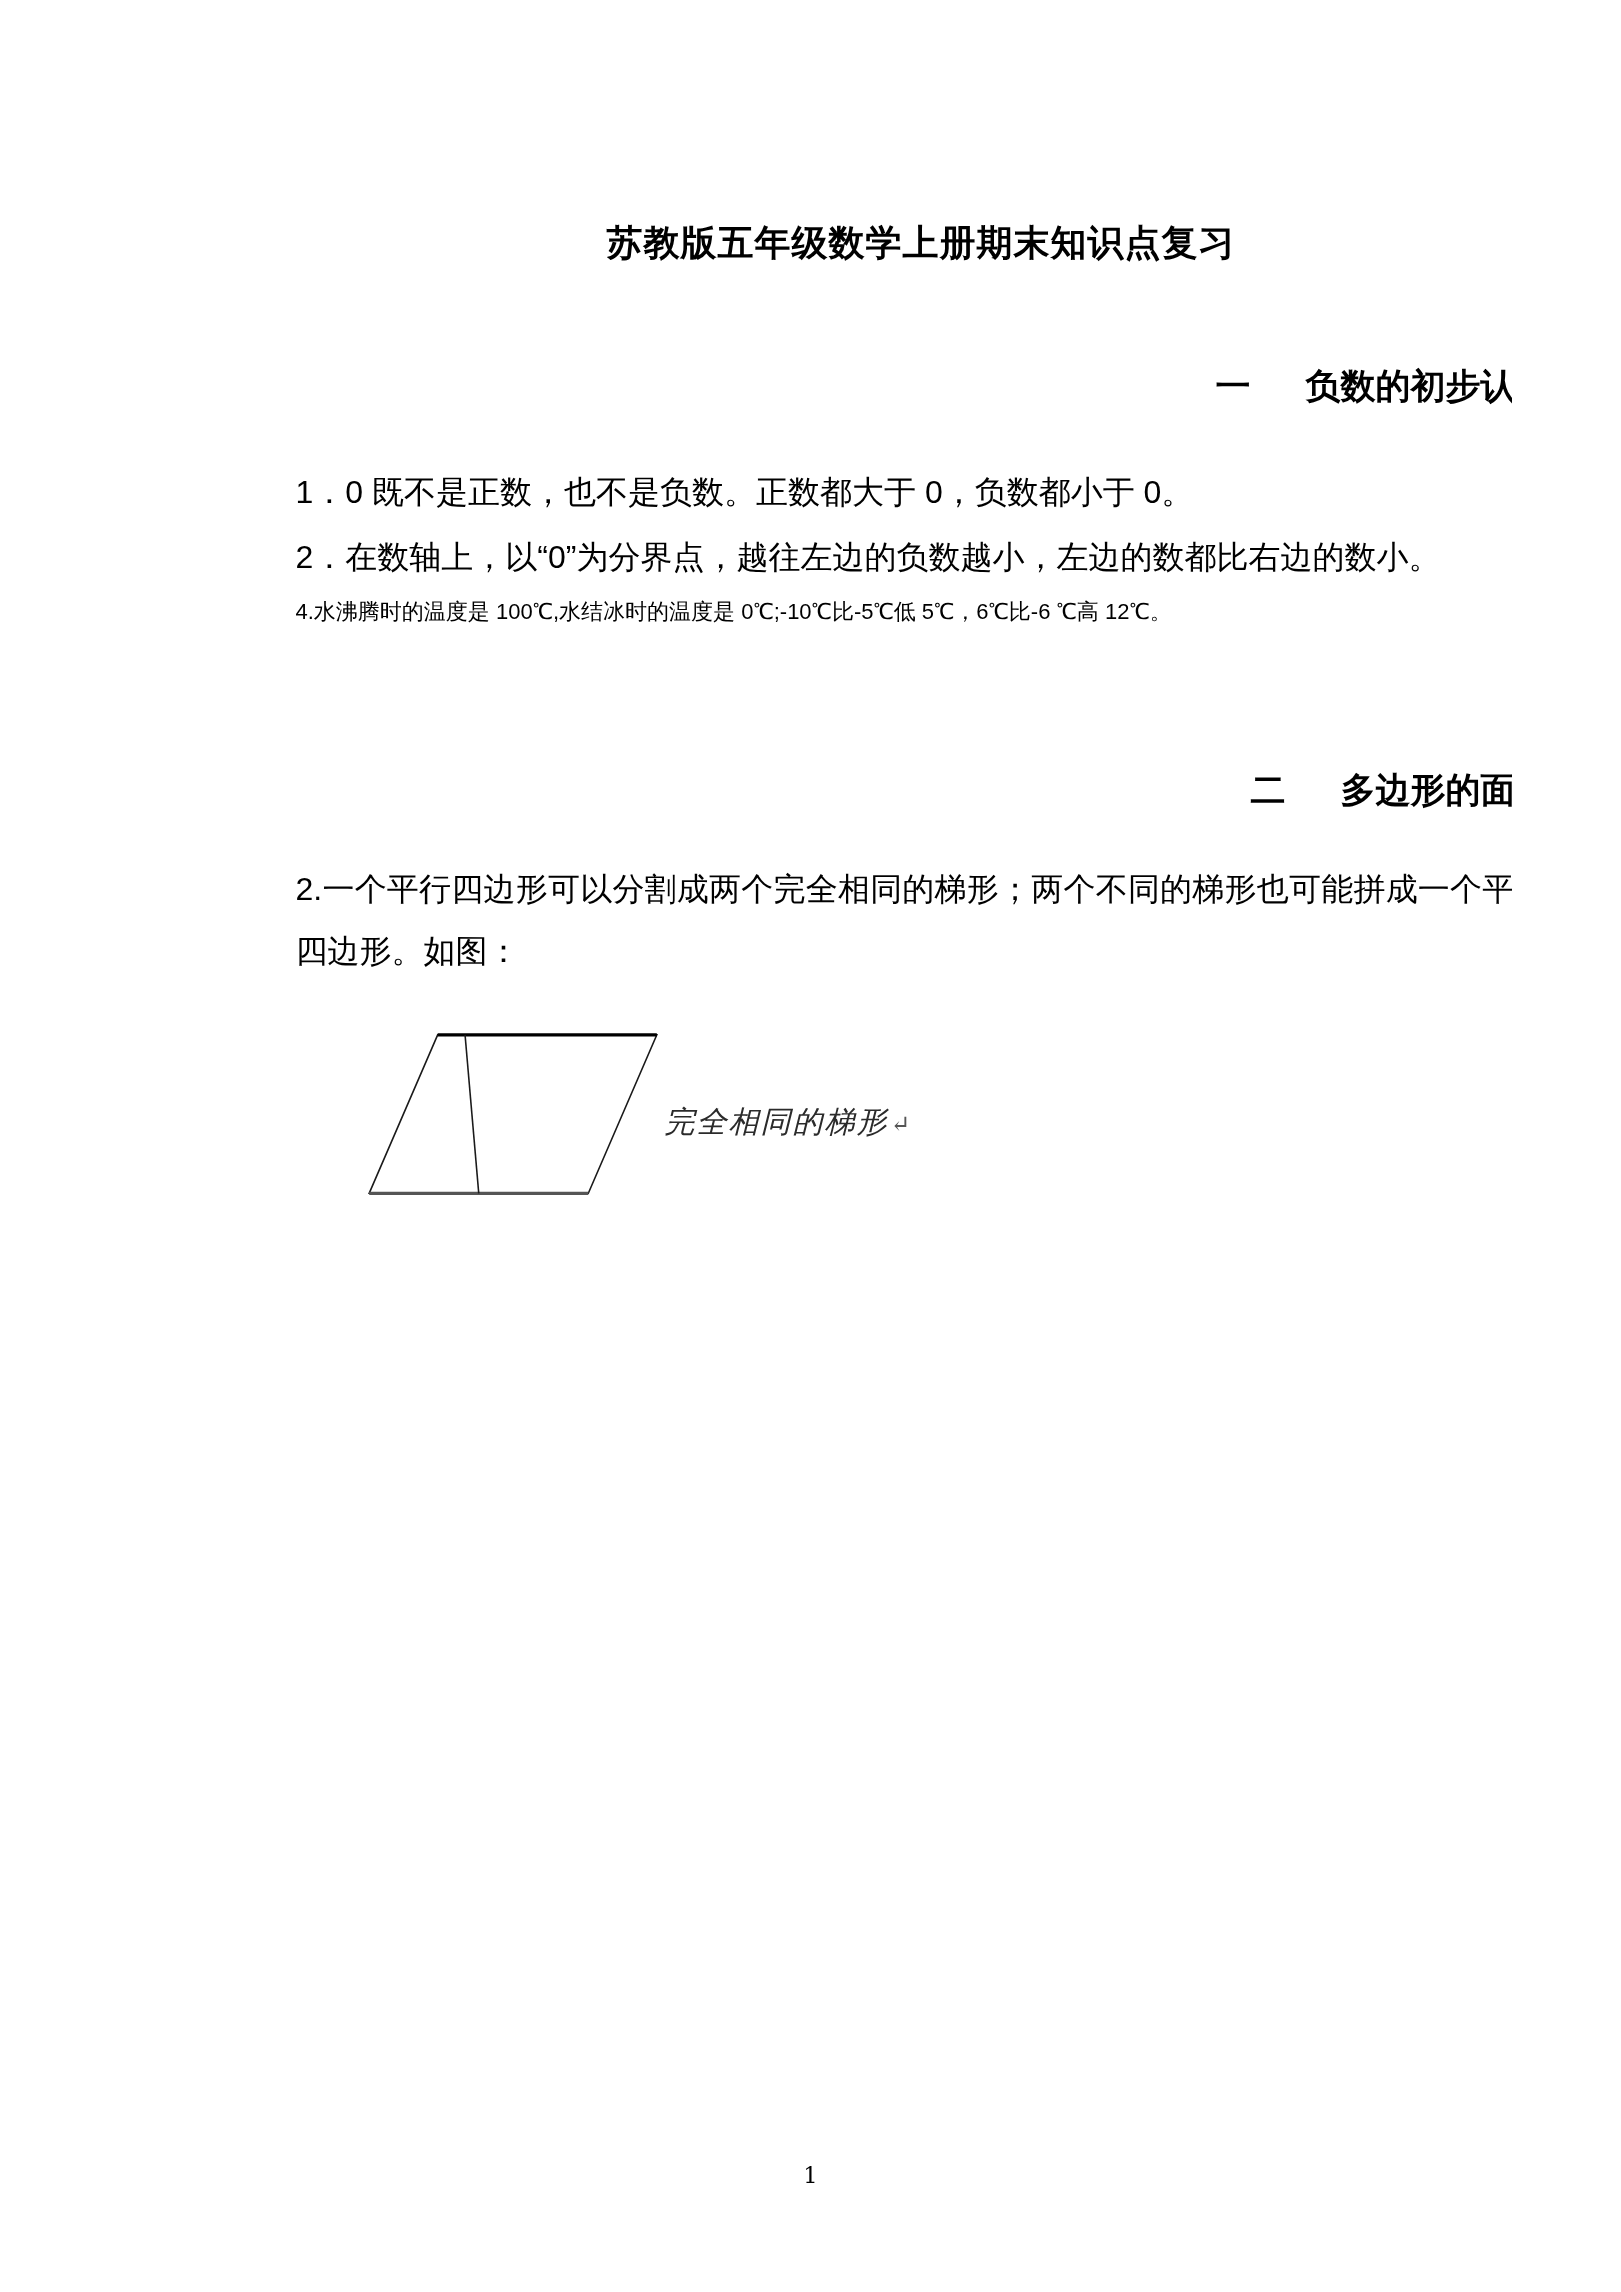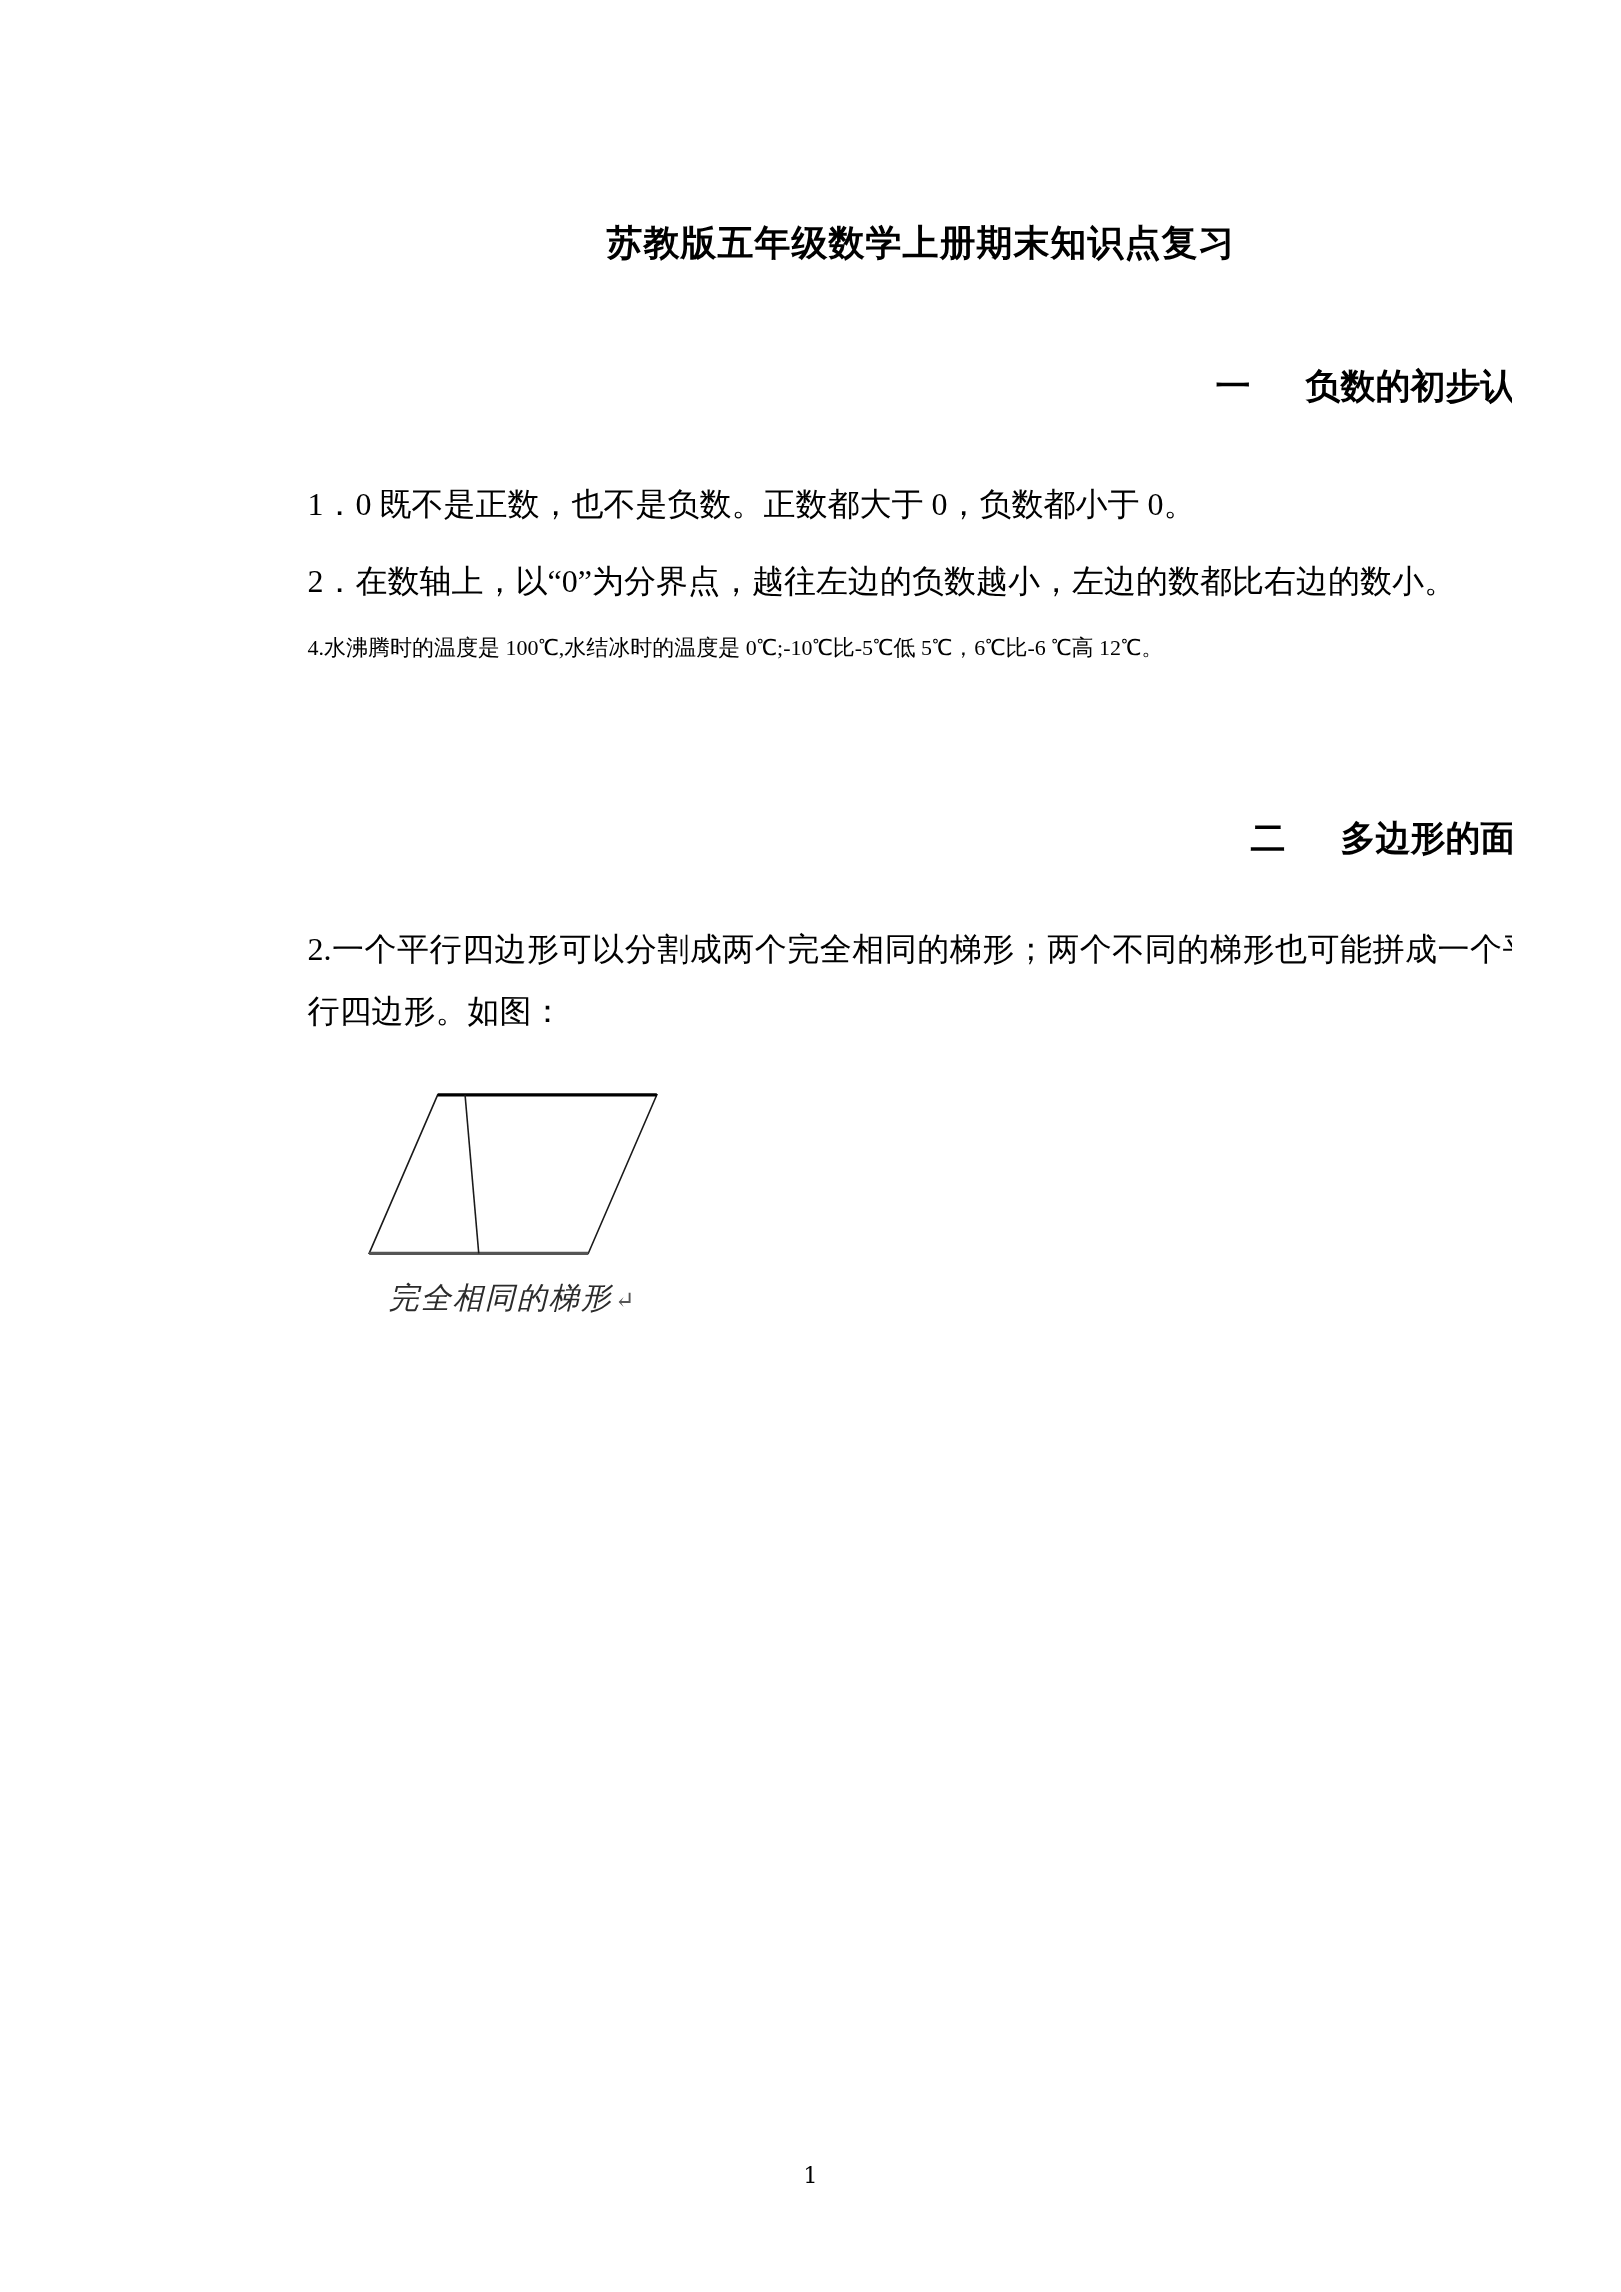--- a/index.html
+++ b/index.html
@@ -43,42 +43,42 @@
     font-family: "DejaVu Sans", "Liberation Sans", sans-serif;
   }
   .section-heading .num {
     margin-right: 55px;
   }
   .para {
     font-size: 32px;
     line-height: 1.92;
     text-align: justify;
     text-justify: inter-ideograph;
-    margin: 16px;
-    font-family: Liberation Serif, serif;
+    margin: 4px;
+    font-family: Liberation Sans, sans-serif;
   }
   .para-tight {
     font-size: 22px;
     line-height: 1.72;
   }
   .spacer-1 { height: 92px; }
   .spacer-2 { height: 129px; }
   .spacer-3 { height: 45px; }
   .spacer-4 { height: 39px; }
 
   .figure-row {
     display: flex;
     justify-content: flex-start;
     align-items: flex-start;
     margin-top: 45px;
     padding-left: 69px;
   }
   .figure-block {
     display: flex;
-    flex-direction: column;
+    flex-direction: row;
     align-items: center;
   }
   .figure-block.first { margin-right: 59px; }
   .figure-caption {
     margin-top: 9.8px;
     font-size: 30px;
     color: #2b2b2b;
     font-family: "DejaVu Serif", "Liberation Serif", serif;
     font-style: italic;
     letter-spacing: 2px;

